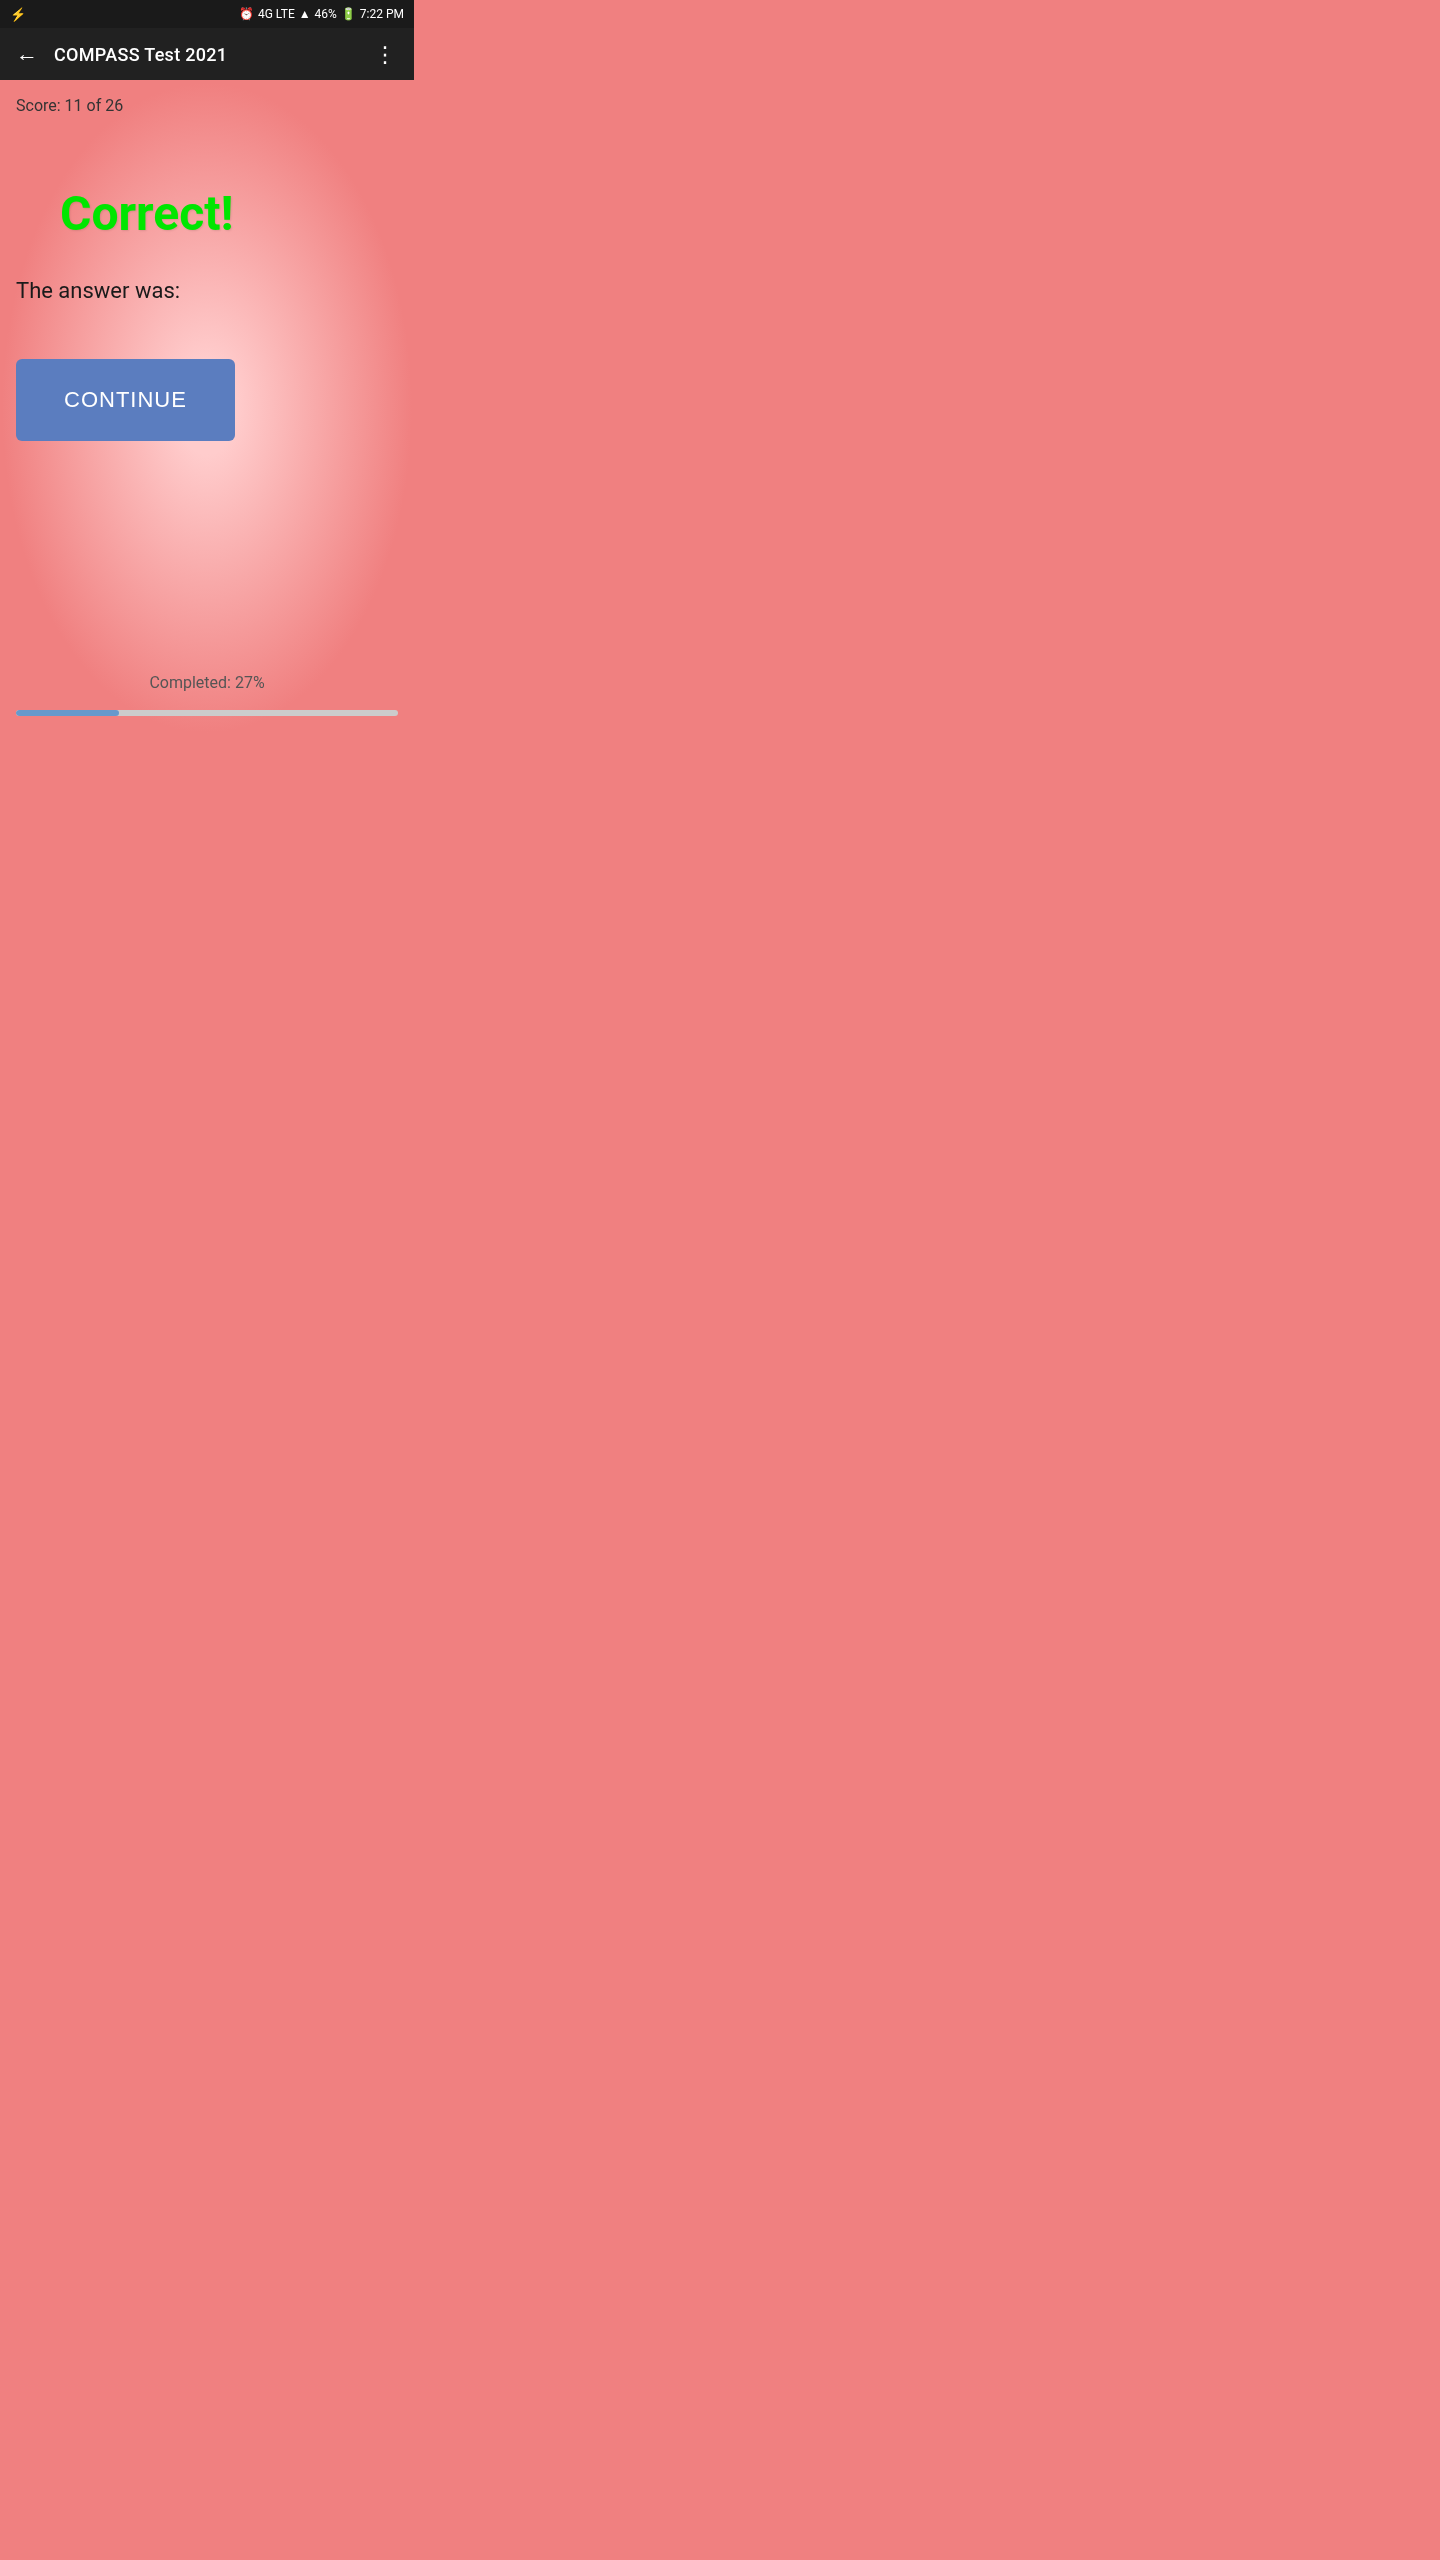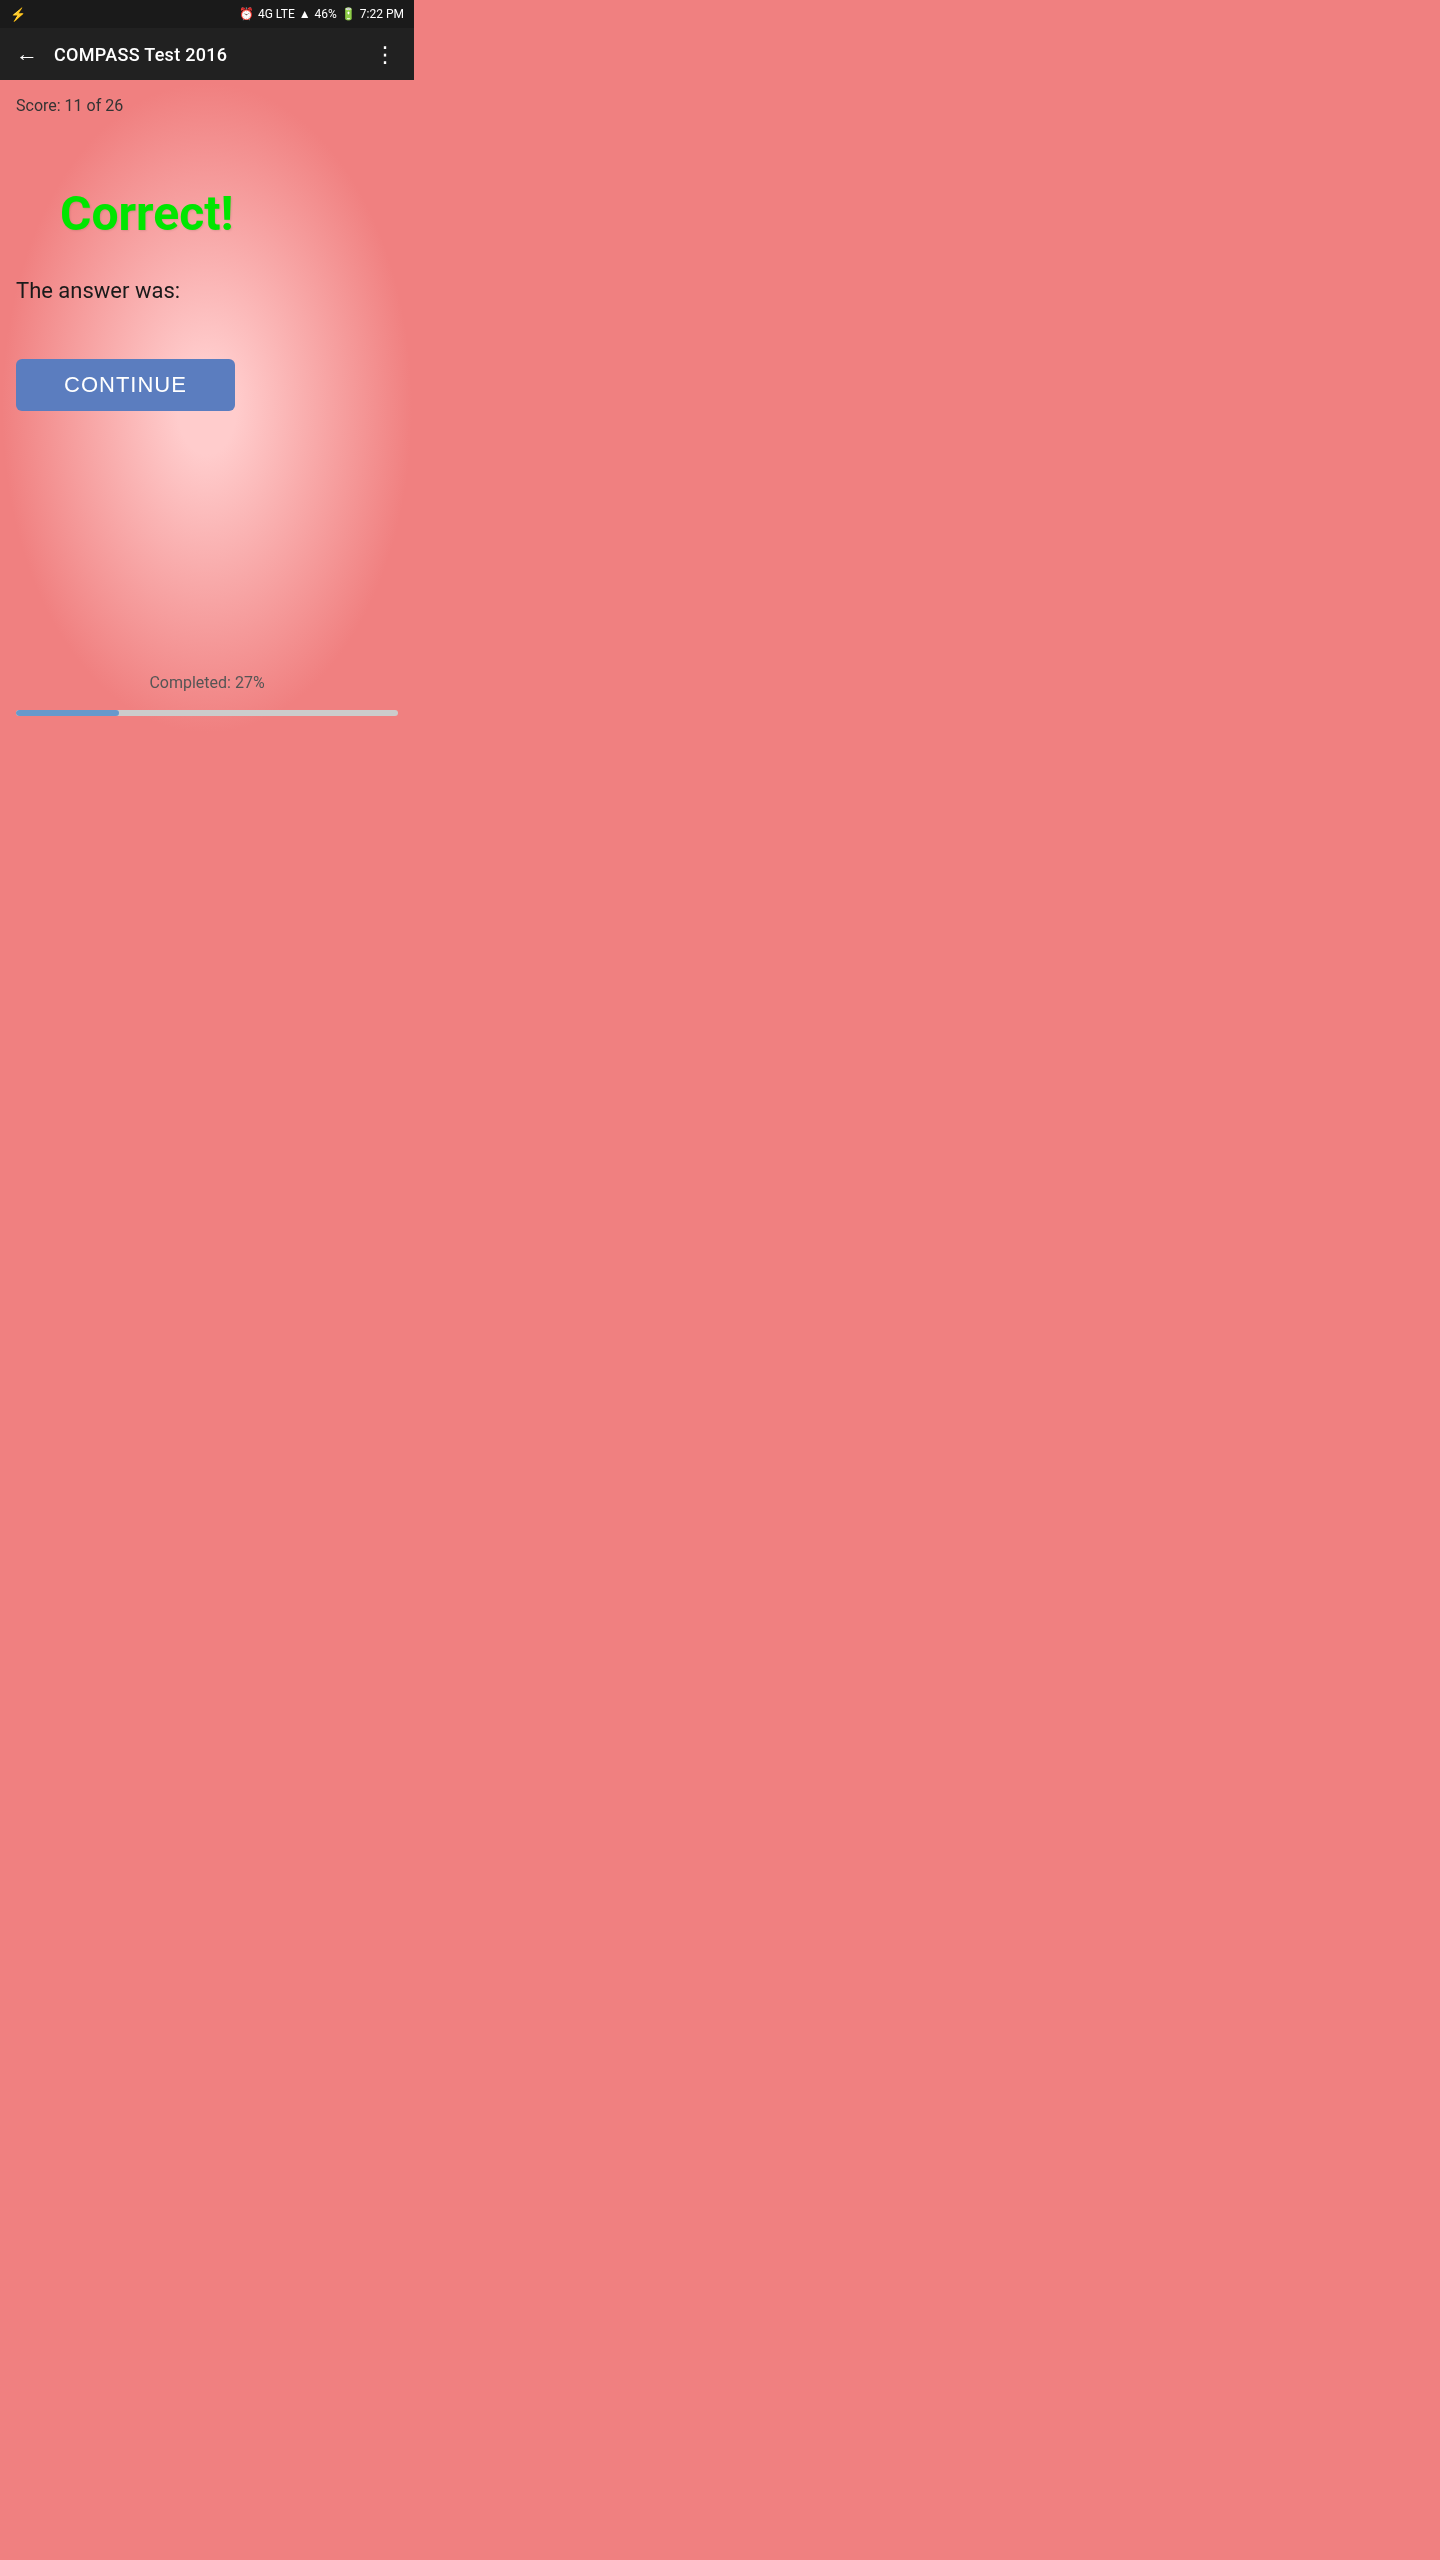--- a/index.html
+++ b/index.html
@@ -114,21 +114,21 @@
       text-align: center;
       line-height: 1.5;
       margin-top: 4px;
     }
 
     .continue-btn {
       background: #5b7dbf;
       color: white;
       border: none;
       border-radius: 6px;
-      padding: 13px 48px;
+      padding: 28px 48px;
       font-size: 22px;
       font-weight: 500;
       letter-spacing: 1px;
       cursor: pointer;
       margin-top: 52px;
     }
 
     
     .progress-section {
       position: absolute;
@@ -171,21 +171,21 @@
     <span>4G LTE</span>
     <span>▲</span>
     <span>46%</span>
     <span>🔋</span>
     <span>7:22 PM</span>
   </div>
 </div>
 
 <div class="app-bar">
   <span class="back-btn">←</span>
-  <span class="app-title">COMPASS Test 2016</span>
+  <span class="app-title">COMPASS Test 2021</span>
   <span class="menu-btn">⋮</span>
 </div>
 
 <div class="main-content">
 
   <span class="score-text">Score: 11 of 26</span>
 
   <span class="correct-text">Correct!</span>
 
   <div class="answer-label">The answer was:</div>

